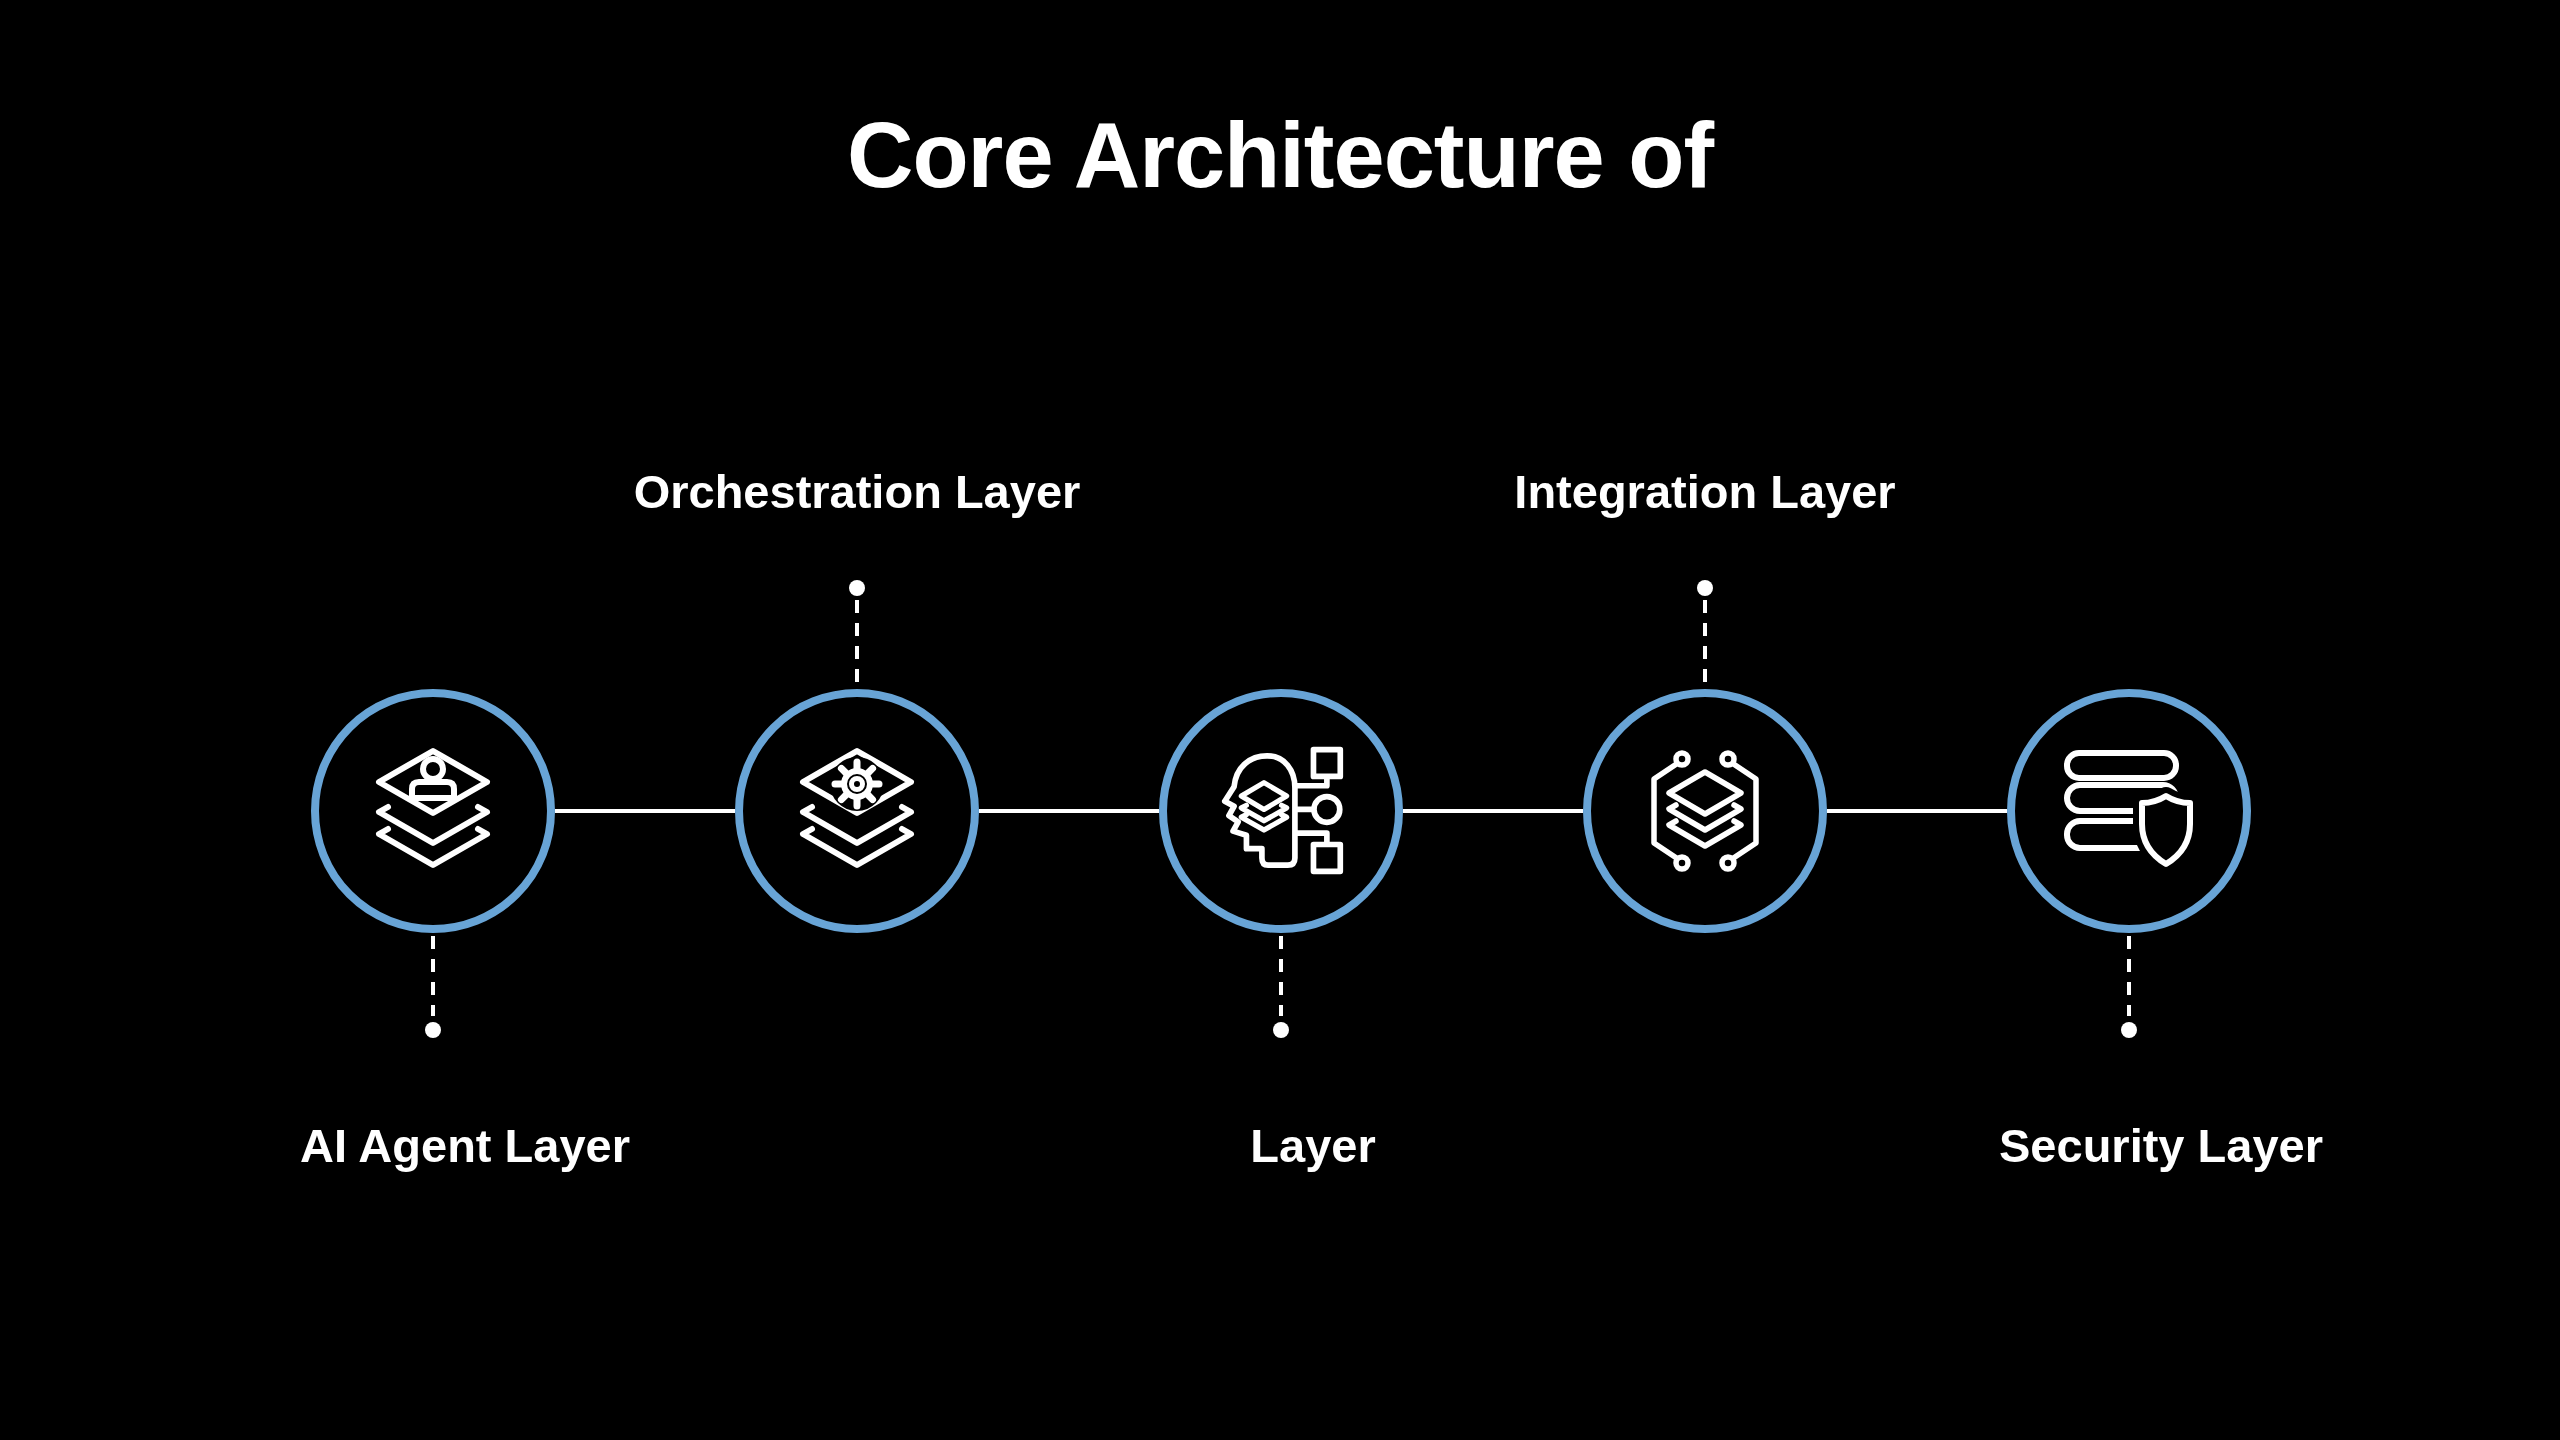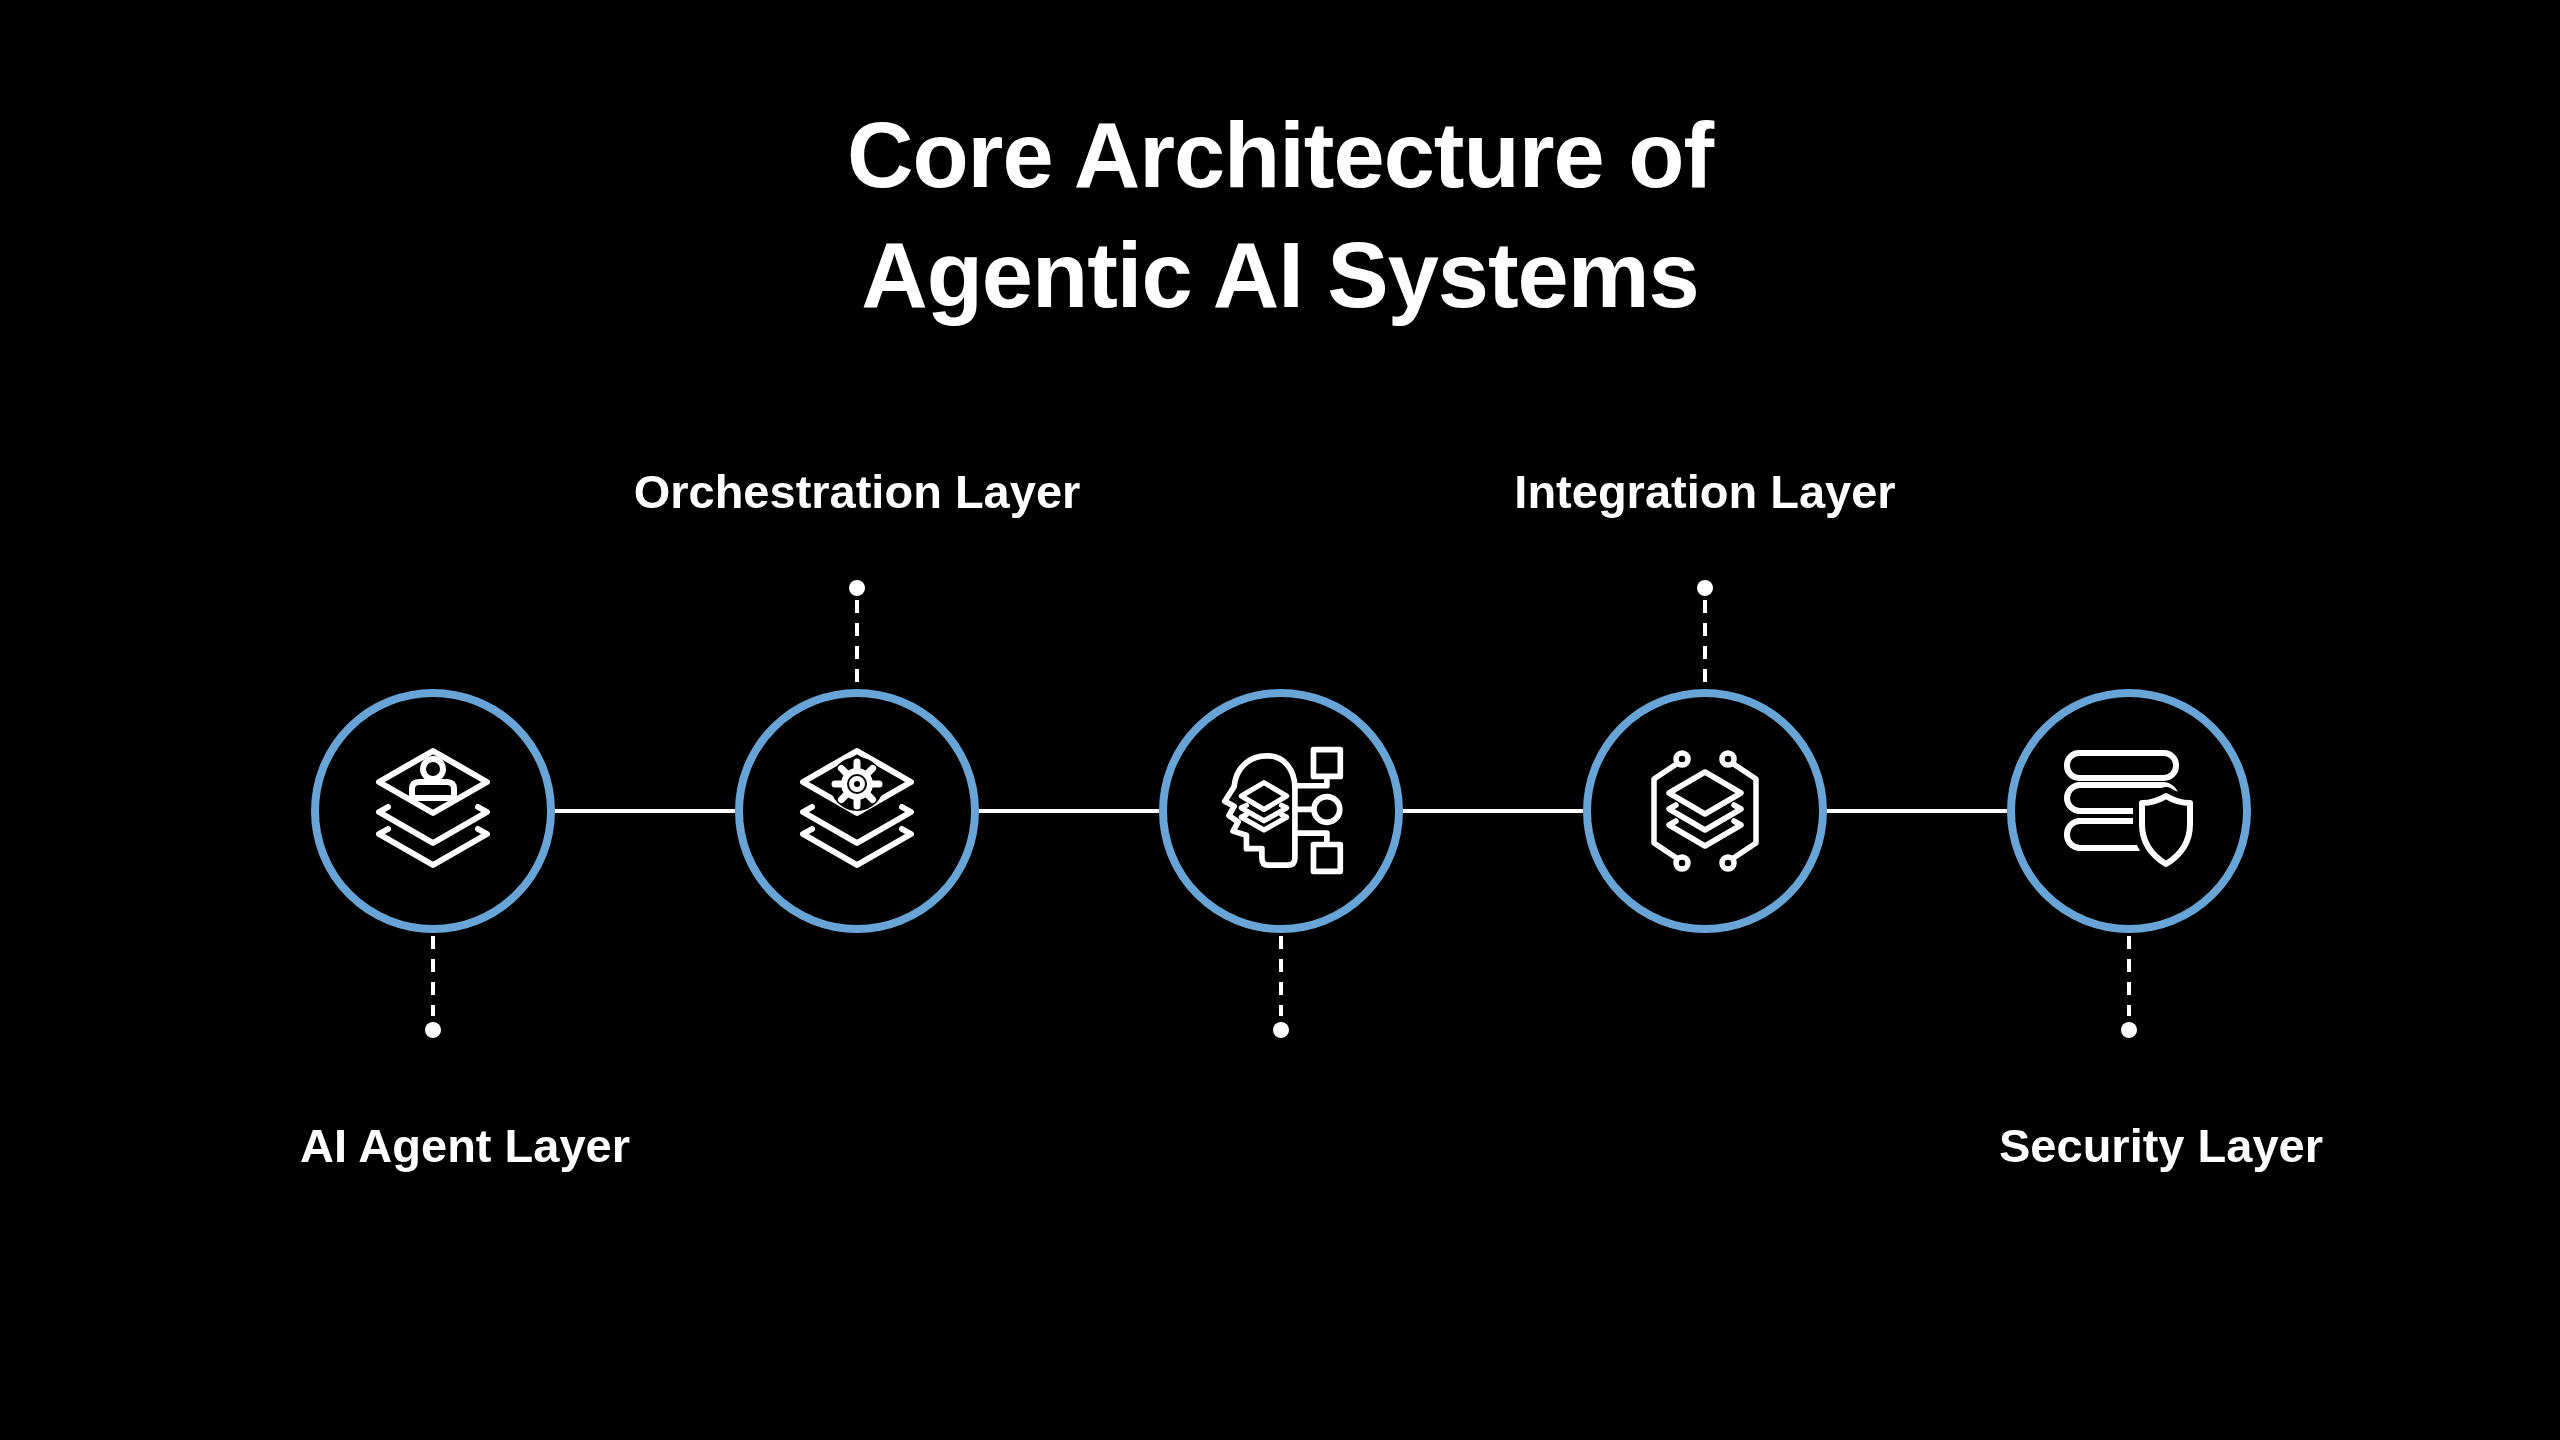--- a/index.html
+++ b/index.html
@@ -42,21 +42,20 @@
   .node-label.below { top:1117px;margin-left:32px; }
   .node-label span { display:block; }
 
   svg { display:block; }
 </style>
 </head>
 <body>
 
 <h1 class="title">
   <span>Core Architecture of</span>
-  <span>Agentic AI Systems</span>
 </h1>
 
 <div class="hline" style="left:555px"></div>
 <div class="hline" style="left:979px"></div>
 <div class="hline" style="left:1403px"></div>
 <div class="hline" style="left:1827px"></div>
 
 <div class="node-circle" style="left:311px">
   <svg width="150" height="150" viewBox="0 0 150 150" fill="none" stroke="#FFFFFF" stroke-width="6" stroke-linejoin="round" stroke-linecap="round">
     <path d="M75 15 L129 46 L75 77 L21 46 Z"></path>
@@ -99,20 +98,21 @@
     <path d="M46 64 L41 66.5 L63 79 L85 66.5 L80 64" stroke-width="5"></path>
     <path d="M46 73 L41 75.5 L63 88 L85 75.5 L80 73" stroke-width="5"></path>
     <rect x="111" y="10" width="26" height="26" fill="#000"></rect>
     <circle cx="124" cy="68" r="12.5" fill="#000"></circle>
     <rect x="111" y="102" width="26" height="26" fill="#000"></rect>
   </svg>
 </div>
 <div class="vdash below" style="left:1279px"></div>
 <div class="dot below" style="left:1273px"></div>
 <div class="node-label below" style="left:1281px">
+  <span>Layer</span>
 </div>
 
 <div class="node-circle" style="left:1583px">
   <svg width="150" height="135" viewBox="0 0 150 135" fill="none" stroke="#FFFFFF" stroke-width="5.5" stroke-linejoin="round" stroke-linecap="round">
     <path d="M48 19 L24 35 L24 99 L48 115"></path>
     <path d="M102 19 L126 35 L126 99 L102 115"></path>
     <circle cx="52" cy="15" r="6" fill="#000"></circle>
     <circle cx="98" cy="15" r="6" fill="#000"></circle>
     <circle cx="52" cy="119" r="6" fill="#000"></circle>
     <circle cx="98" cy="119" r="6" fill="#000"></circle>

